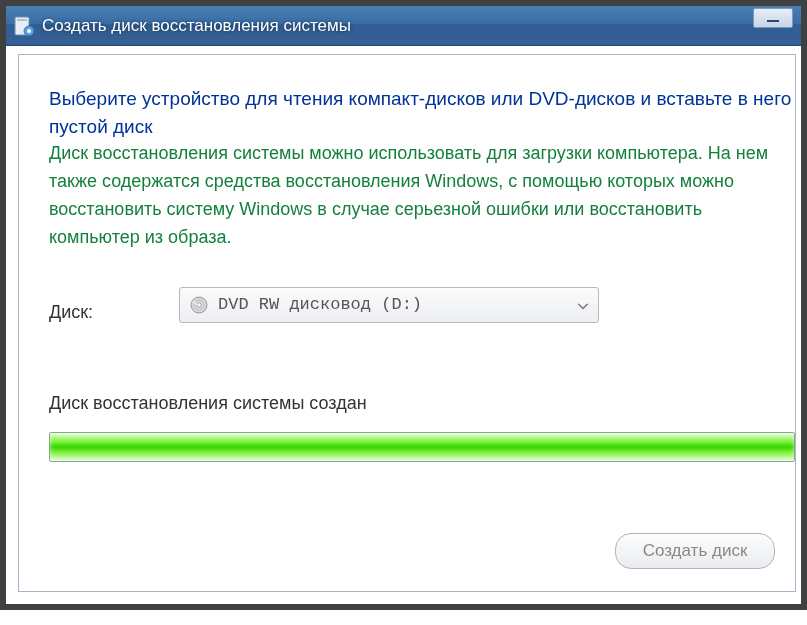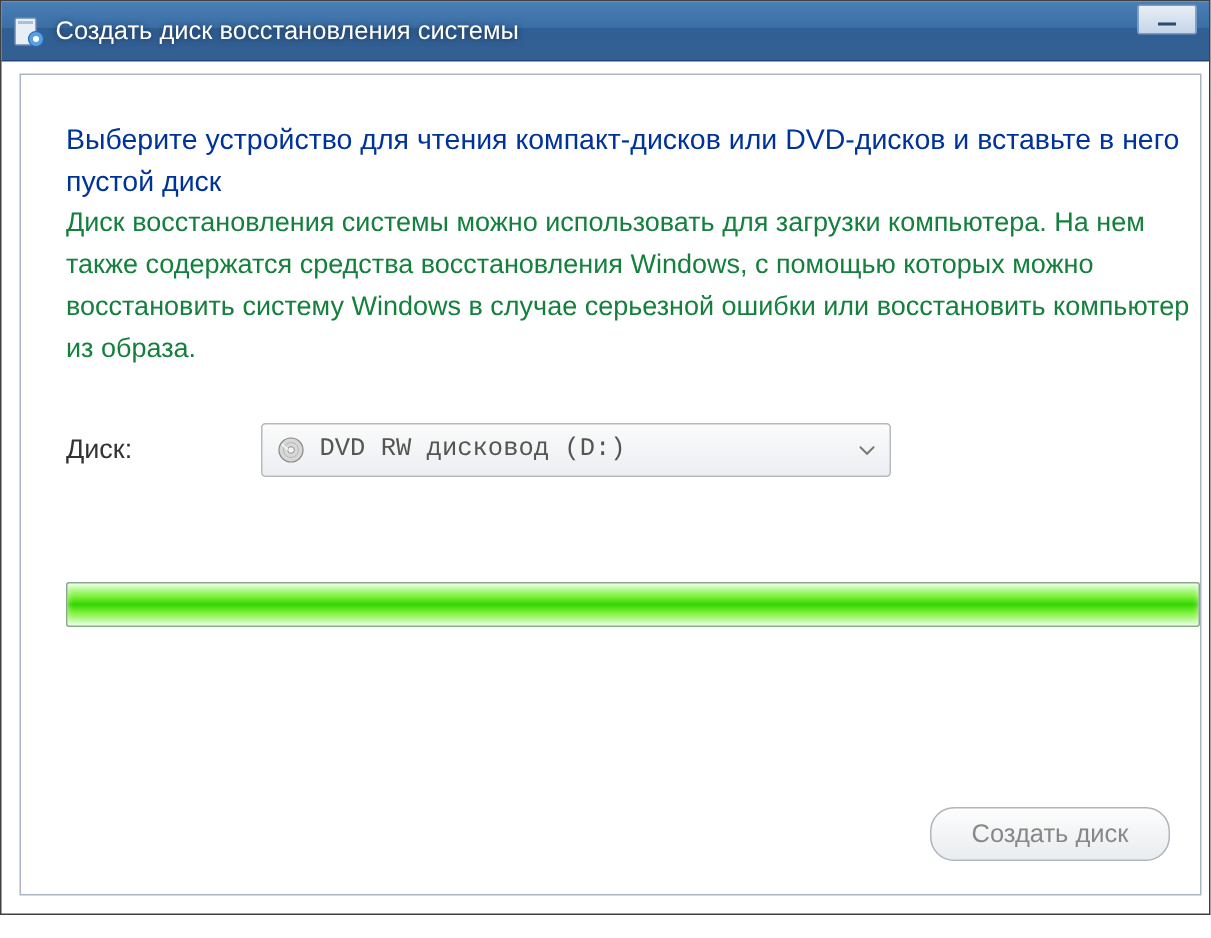--- a/index.html
+++ b/index.html
@@ -10,21 +10,21 @@
       height: 625px;
       overflow: hidden;
       position: relative;
     }
     .window {
       position: absolute;
       top: 0; left: 0;
       width: 807px;
       height: 610px;
       background: #fff;
-      border: 1px solid #404040;
+      border: 6px solid #404040;
     }
     .titlebar {
       height: 40px;
       background: linear-gradient(to bottom, #4a7fb5 0%, #3a6ea5 45%, #2f5f95 46%, #355f92 100%);
       display: flex;
       align-items: center;
       padding: 0 8px;
       position: relative;
       border-bottom: 1px solid #1f4a7a;
     }
@@ -77,21 +77,21 @@
       line-height: 1.45;
     }
     .desc {
       color: #15803d;
       font-size: 18px;
       line-height: 1.55;
       margin-bottom: 35px;
     }
     .field-row {
       display: flex;
-      align-items: center;
+      align-items: flex-end;
       margin-bottom: 70px;
     }
     .field-label {
       color: #333;
       font-size: 18px;
       width: 130px;
     }
     .combo {
       position: relative;
       width: 420px;
@@ -189,20 +189,21 @@
         </span>
         <span>DVD RW дисковод (D:)</span>
         <span class="chev">
           <svg width="10" height="6" viewBox="0 0 10 6">
             <path d="M0 0 L5 5 L10 0" fill="none" stroke="#777" stroke-width="1.3"></path>
           </svg>
         </span>
       </div>
     </div>
 
+    <div class="status">Диск восстановления системы создан</div>
 
     <div class="progress"></div>
 
     <div class="buttons">
       <button class="btn">Создать диск</button>
     </div>
 
   </div>
 </div>
 

